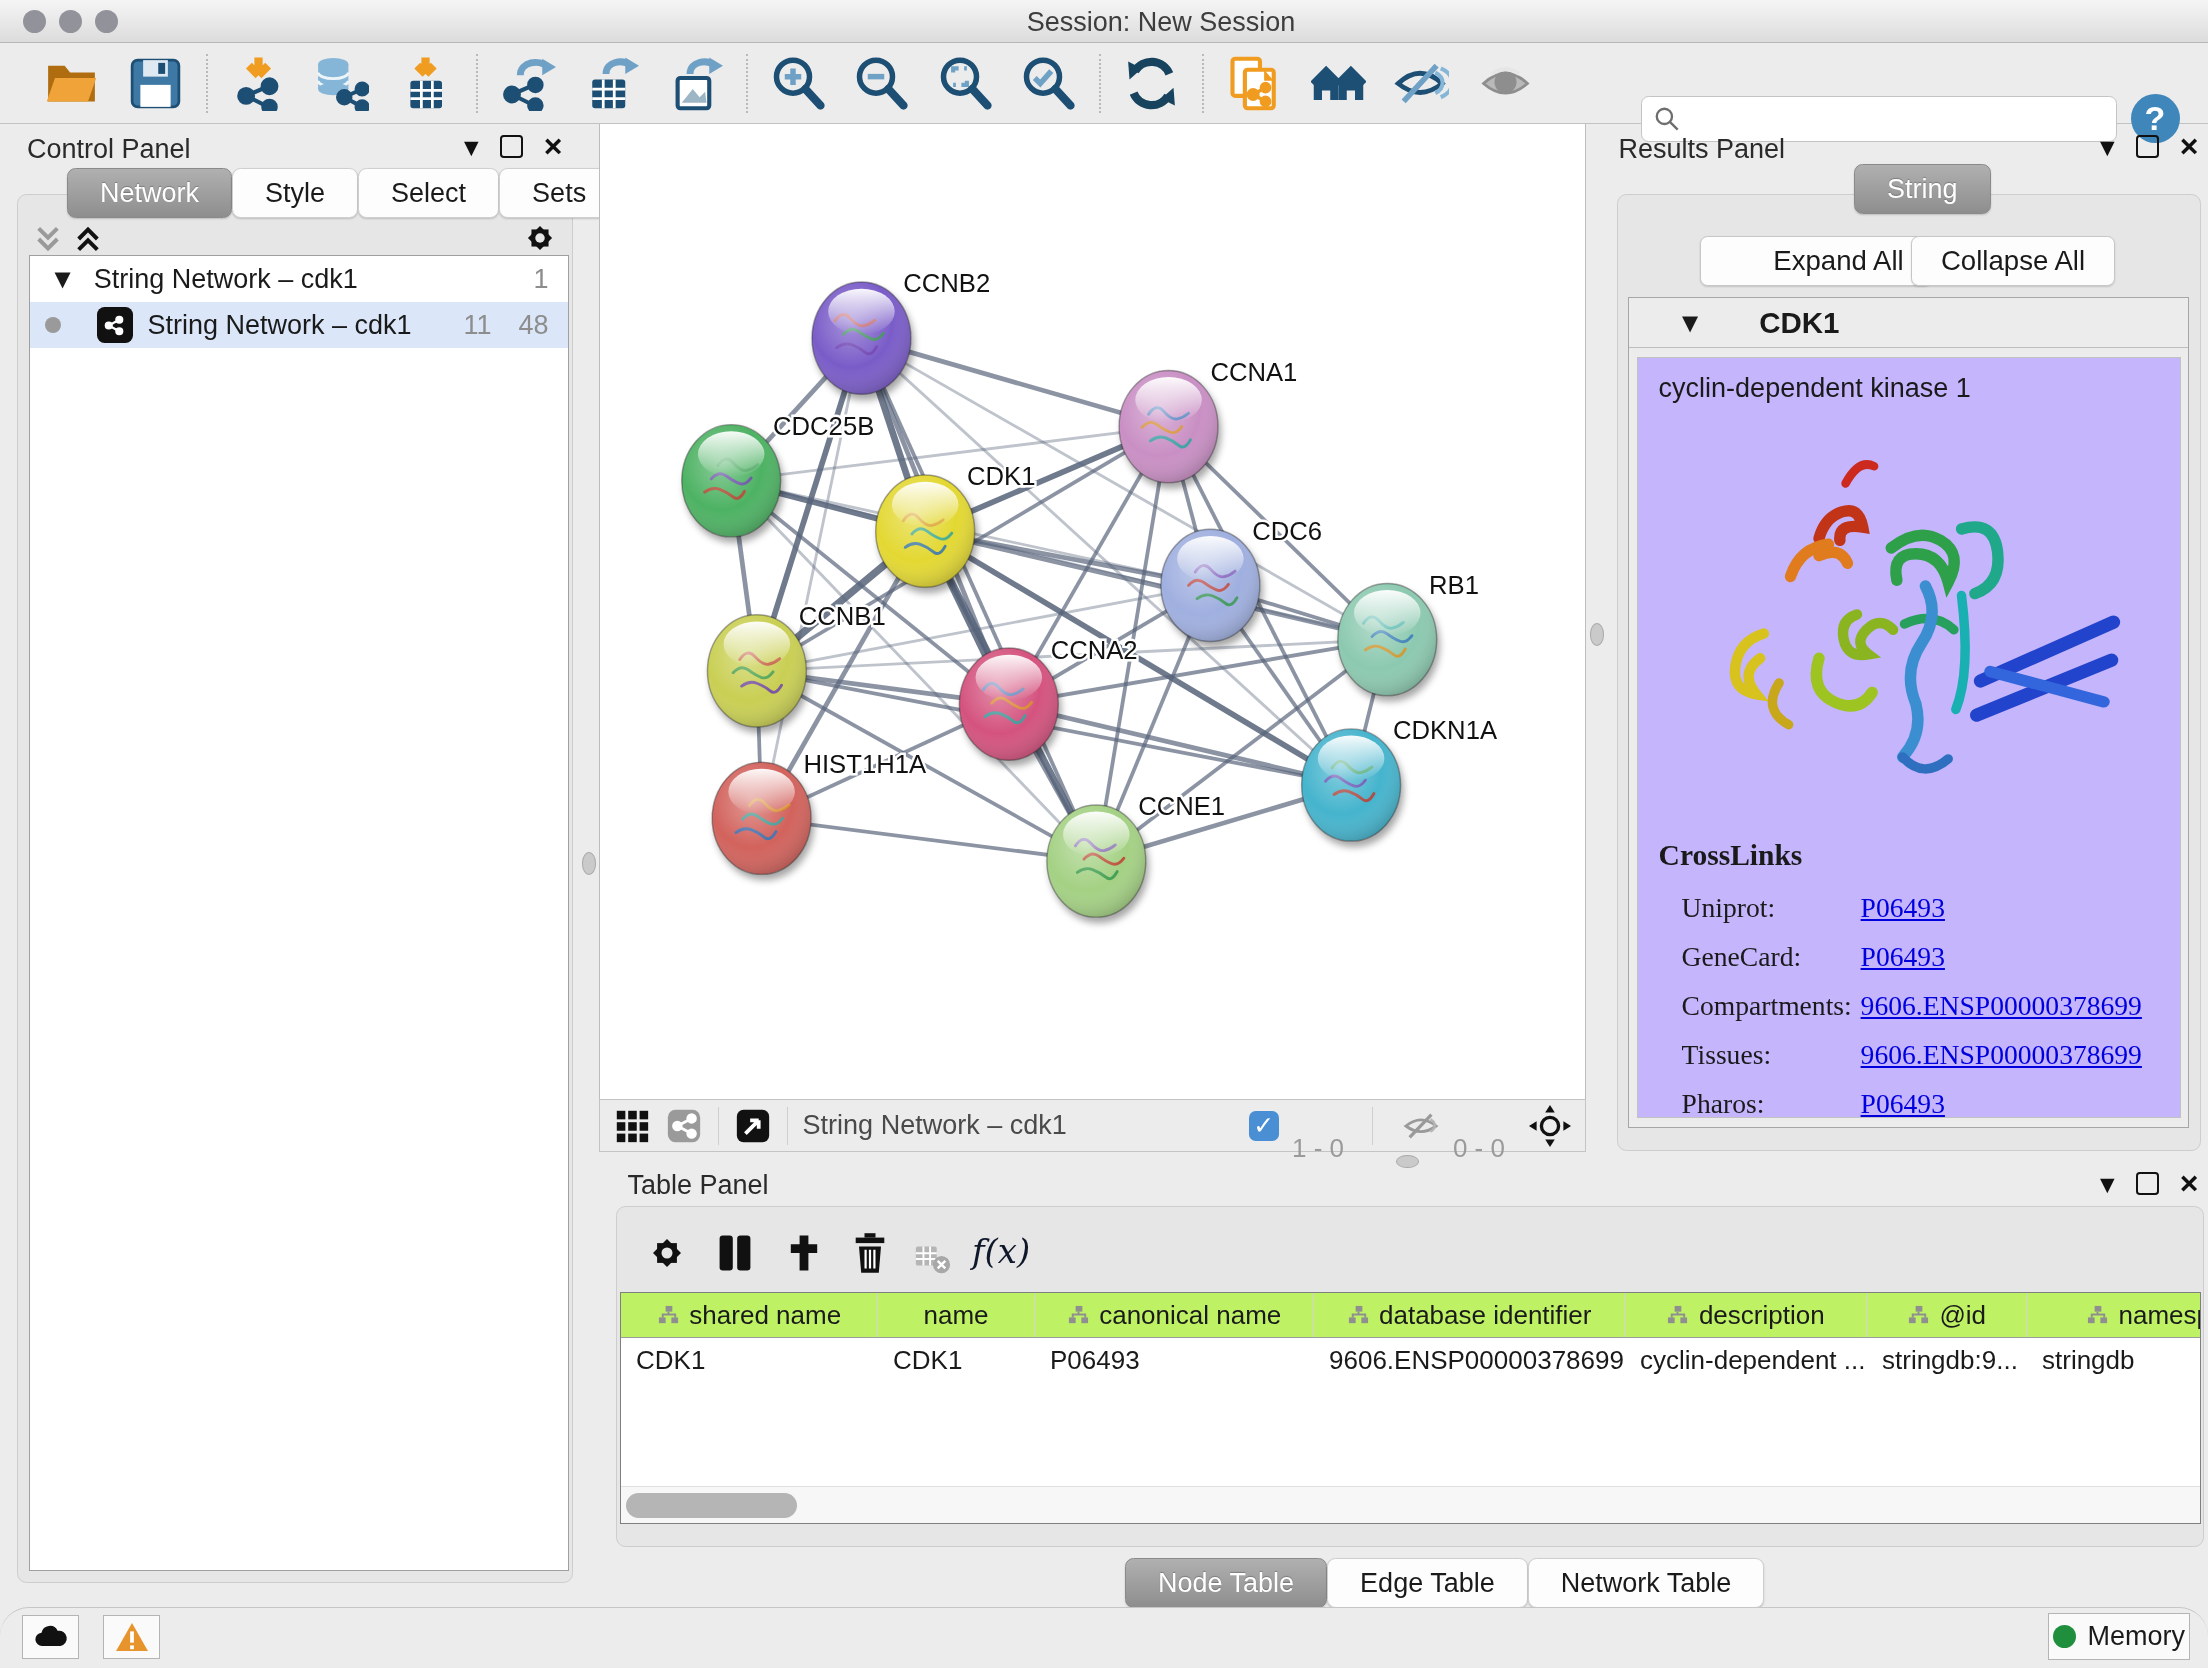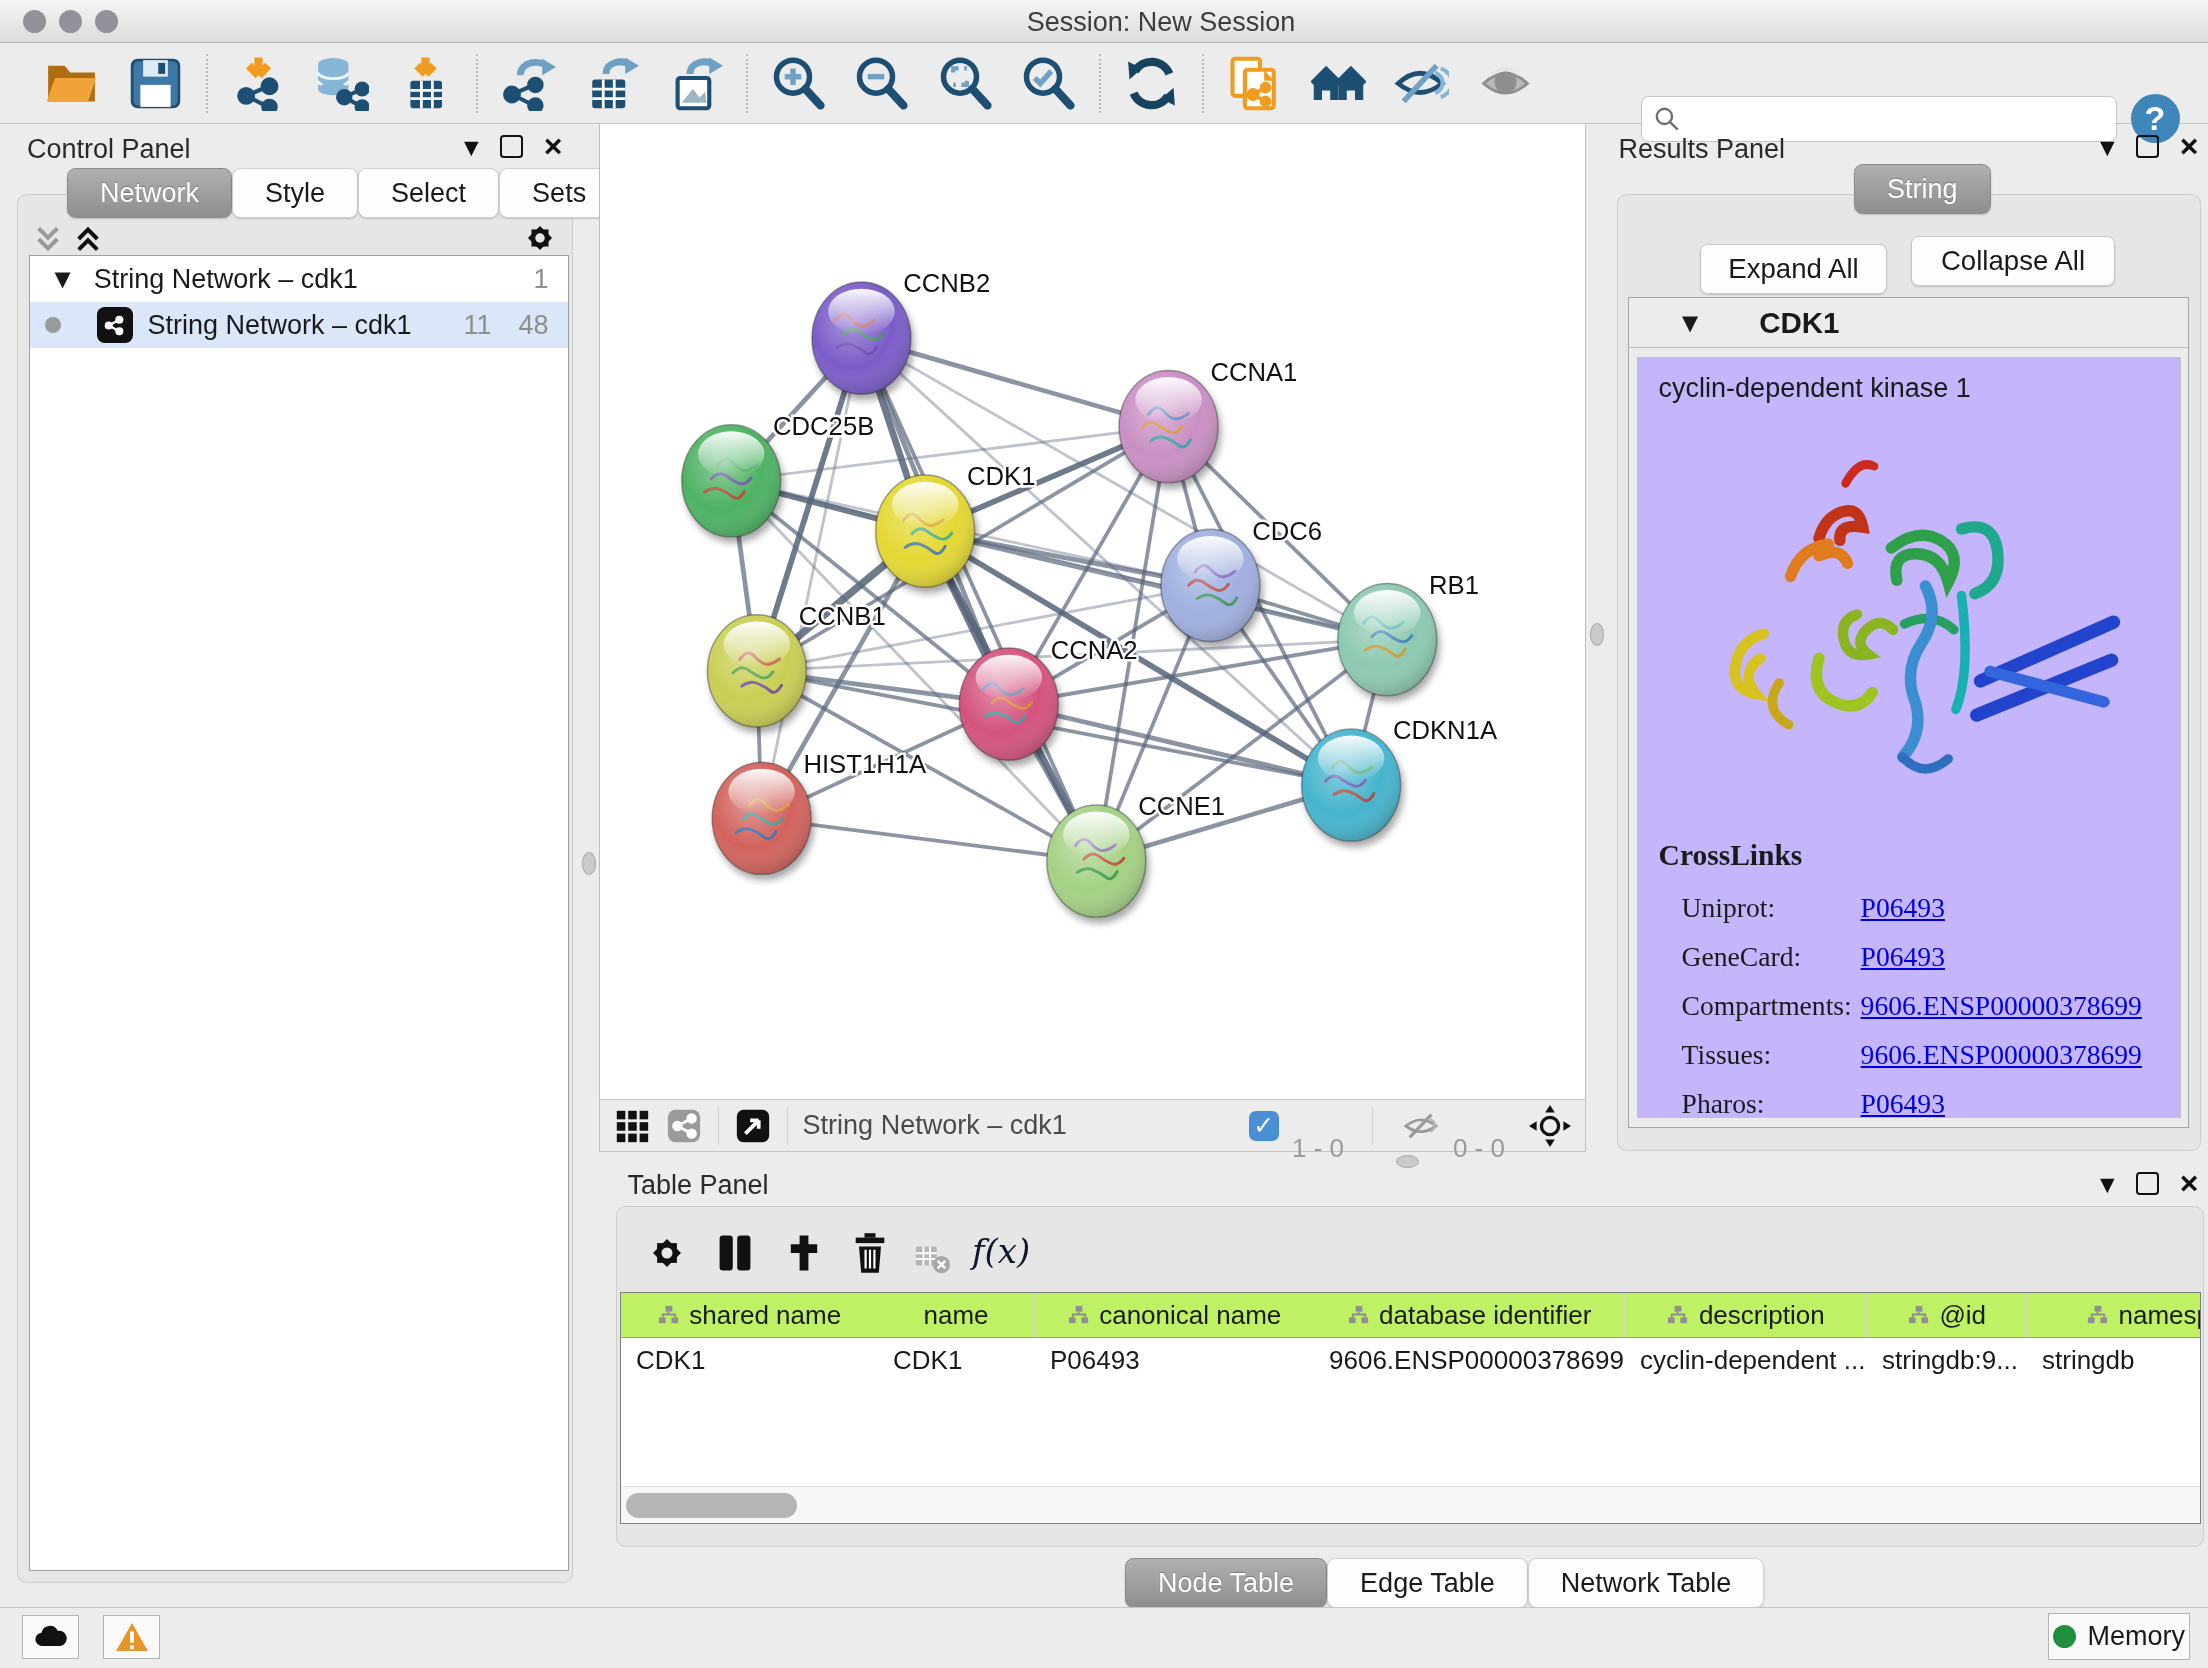--- a/index.html
+++ b/index.html
@@ -76,21 +76,21 @@
   .th{display:flex;align-items:center;justify-content:center;gap:9.5px;font-size:26px;color:#1a1a1a;
     border-right:1px solid #d4d4d4;box-sizing:border-box;overflow:hidden;white-space:nowrap;flex:none;}
   .trow{display:flex;height:44px;}
   .td{display:flex;align-items:center;font-size:26px;padding-left:15px;box-sizing:border-box;
     overflow:hidden;white-space:nowrap;flex:none;}
   .hscroll{background:#f7f7f7;border-top:1px solid #e0e0e0;}
   .hthumb{background:#b5b5b5;border-radius:12.4px;}
   .fx{font-family:"DejaVu Serif",serif;font-style:italic;font-size:34px;color:#0f172a;}
 
   
-  .statusbar{left:0;top:1607px;width:2208px;height:61px;background:#ececec;border-top:1px solid #c6c6c6;}
+  .statusbar{left:0;top:1607px;width:2208px;height:61px;background:#ececec;border-top:1px solid #c6c6c6;border-radius:29px;}
   .st-btn{background:#fafafa;border:1.9px solid #b4b4b4;display:flex;align-items:center;justify-content:center;}
   .memdot{width:23px;height:23px;border-radius:50%;background:#1f8f3e;margin-right:11.4px;}
 </style>
 </head>
 <body>
 
 <div class="window">
 
   <div class="abs titlebar">
     <div class="abs tl" style="left:23px;"></div>
@@ -521,21 +521,21 @@
 
   <div class="abs results">
     <div class="abs panel-title" style="left:11.4px;top:9.5px;">Results Panel</div>
     <div class="abs pctl" style="left:493px;top:11.4px;">
       <span class="tri-down sym">▼</span>
       <span class="sq-btn"></span>
       <span class="x-btn">×</span>
     </div>
     <div class="abs inner-box" style="left:9.5px;top:70px;width:582px;height:955px;"></div>
     <div class="abs tab active" style="left:247px;top:40px;">String</div>
-    <div class="abs rp-btn" style="left:93px;top:120px;width:185px;height:48px;">Expand All</div>
+    <div class="abs rp-btn" style="left:93px;top:112px;width:185px;height:48px;padding-left:45px;">Expand All</div>
     <div class="abs rp-btn" style="left:304px;top:112px;width:202px;height:48px;">Collapse All</div>
 
     <div class="abs section-box" style="left:21px;top:173px;width:559px;height:829px;">
       <div style="height:49px;display:flex;align-items:center;border-bottom:1.9px solid #bdbdbd;">
         <span class="sym" style="margin-left:53px;font-size:21px;">▼</span>
         <span class="gene-name" style="margin-left:61px;">CDK1</span>
       </div>
       <div style="position:absolute;left:7.6px;top:59px;width:542px;height:759px;background:#c4b5fd;border:1px solid #c2c2c2;">
         <div style="margin:15px 0 0 21px;font-size:27px;">cyclin-dependent kinase 1</div>
 

